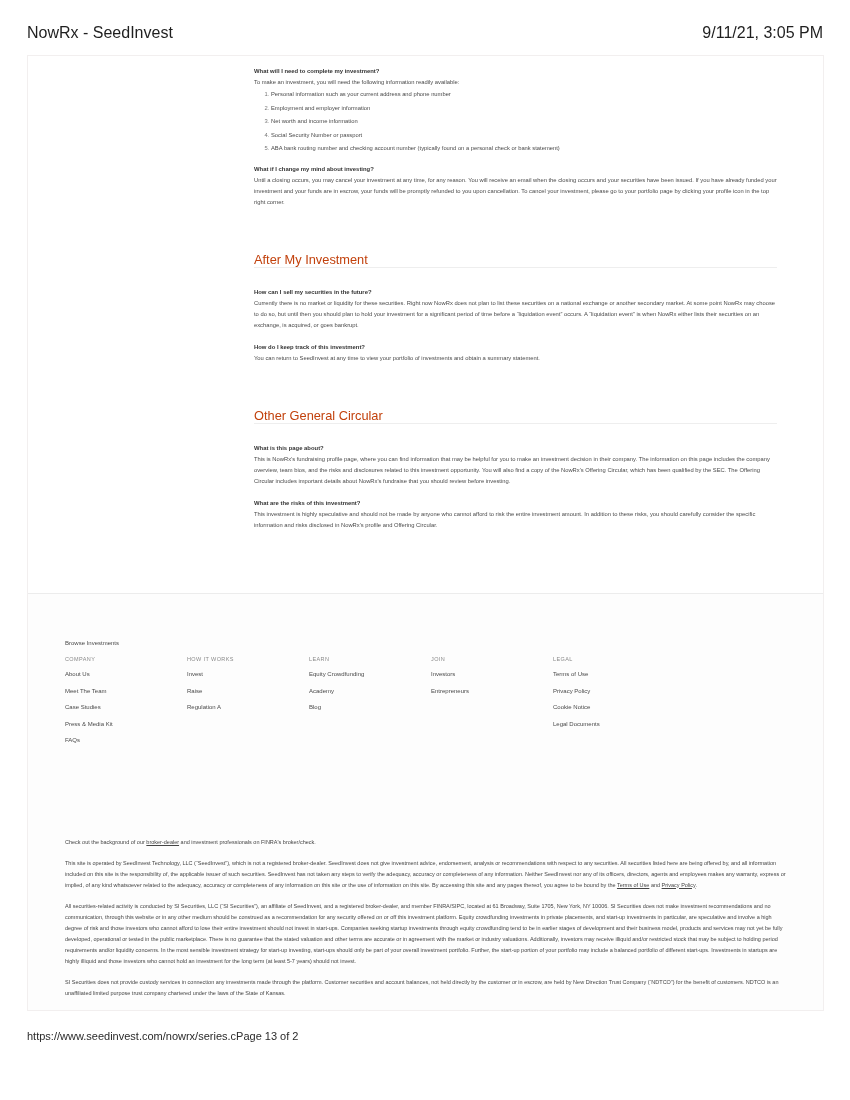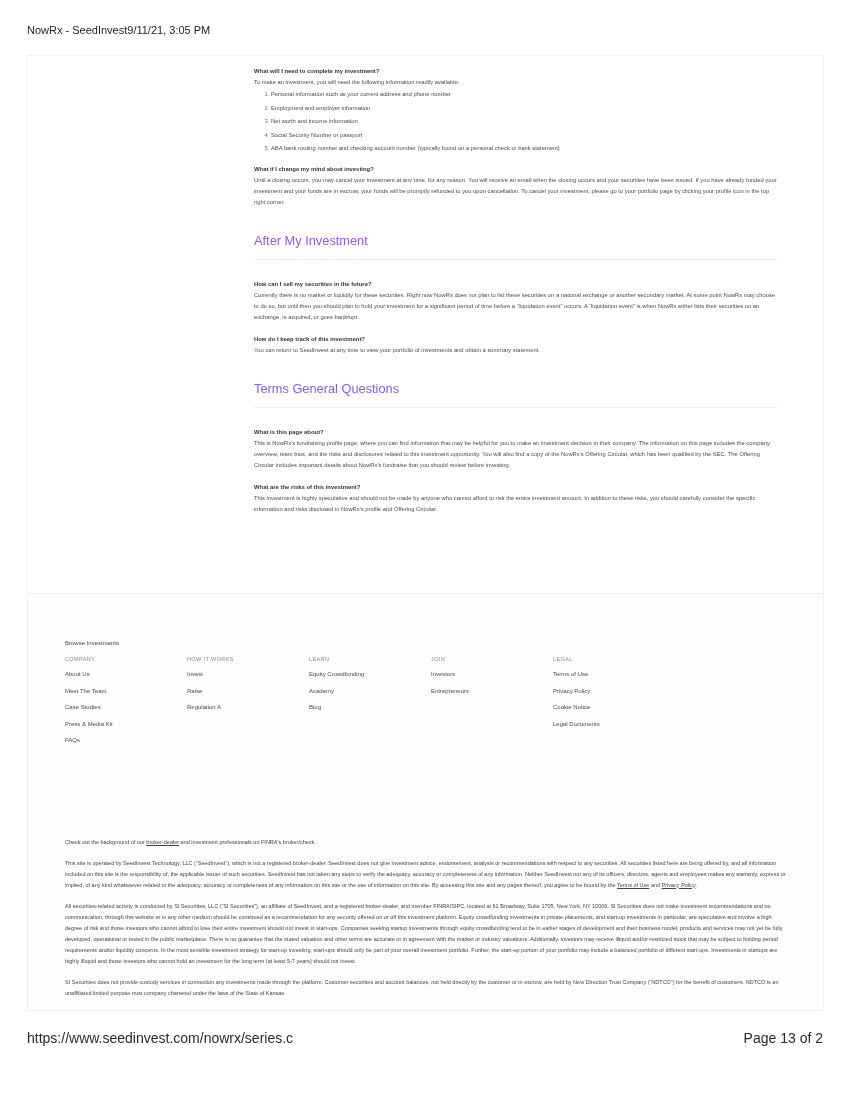--- a/index.html
+++ b/index.html
@@ -1,34 +1,34 @@
 <!DOCTYPE html>
 <html><head>
 <meta charset="utf-8">
 <style>
   * { margin:0; padding:0; box-sizing:border-box; }
   html,body { width:850px; height:1100px; background:#ffffff; font-family:"Liberation Sans","DejaVu Sans",sans-serif; }
   body { position:relative; overflow:hidden; }
 
   
-  .print-header { position:absolute; top:24px; left:27px; right:27px; display:flex; justify-content:flex-start; font-size:11px; color:#1f1f1f; }
-  .print-footer { position:absolute; top:1030px; left:27px; right:27px; display:flex; justify-content:space-between; font-size:14px; color:#2a2a2a; }
+  .print-header { position:absolute; top:24px; left:27px; right:27px; display:flex; justify-content:space-between; font-size:16px; color:#1f1f1f; }
+  .print-footer { position:absolute; top:1030px; left:27px; right:27px; display:flex; font-size:11px; color:#2a2a2a; }
 
   
   .page-card { position:absolute; left:27px; top:55px; width:797px; height:956px; background:#ffffff; border:1px solid #f2efef; }
 
   
   .content { position:absolute; left:226px; top:10px; width:523px; color:#4a4a4a; }
   .q { font-size:5.9px; font-weight:700; color:#333333; line-height:11px; }
   .a { font-size:5.8px; color:#4a4a4a; line-height:11px; }
   .faq-list { margin-top:2px; padding-left:17px; }
   .faq-list li { font-size:5.8px; color:#4a4a4a; line-height:9px; margin-bottom:4.5px; }
   .faq-list li::marker { color:#777777; font-size:5.8px; }
   .qa-gap { margin-top:11px; }
-  .section-title { margin-top:26px; font-size:12.8px; font-weight:400; color:#8b5cf6; line-height:14px; padding-bottom:11px; border-bottom:1px solid #eeeeee; }
+  .section-title { margin-top:45px; font-size:12.8px; font-weight:400; color:#c2410c; line-height:14px; border-bottom:1px solid #eeeeee; }
   .after-rule-gap { margin-top:19px; }
 
   
   .site-footer { position:absolute; left:0; right:0; top:537px; bottom:0; background:#fdfdfd; border-top:1px solid #ececec; padding:46px 36px 0 37px; }
   .browse-link { font-size:6px; color:#4a4a4a; margin-bottom:10px; cursor:pointer; }
   .footer-nav { display:flex; }
   .footer-col { width:122px; }
   .footer-col-header { font-size:5.5px; letter-spacing:0.4px; color:#8a8a8a; margin-bottom:8px; }
   .footer-link { font-size:6px; color:#4a4a4a; line-height:9px; margin-bottom:7.5px; cursor:pointer; }
   .legal { margin-top:84px; }
@@ -69,21 +69,21 @@
     <div class="after-rule-gap">
       <div class="q">How can I sell my securities in the future?</div>
       <div class="a">Currently there is no market or liquidity for these securities. Right now NowRx does not plan to list these securities on a national exchange or another secondary market. At some point NowRx may choose to do so, but until then you should plan to hold your investment for a significant period of time before a “liquidation event” occurs. A “liquidation event” is when NowRx either lists their securities on an exchange, is acquired, or goes bankrupt.</div>
     </div>
 
     <div class="qa-gap">
       <div class="q">How do I keep track of this investment?</div>
       <div class="a">You can return to SeedInvest at any time to view your portfolio of investments and obtain a summary statement.</div>
     </div>
 
-    <div class="section-title">Terms General Questions</div>
+    <div class="section-title">Other General Circular</div>
 
     <div class="after-rule-gap">
       <div class="q">What is this page about?</div>
       <div class="a">This is NowRx's fundraising profile page, where you can find information that may be helpful for you to make an investment decision in their company. The information on this page includes the company overview, team bios, and the risks and disclosures related to this investment opportunity. You will also find a copy of the NowRx's Offering Circular, which has been qualified by the SEC. The Offering Circular includes important details about NowRx's fundraise that you should review before investing.</div>
     </div>
 
     <div class="qa-gap">
       <div class="q">What are the risks of this investment?</div>
       <div class="a">This investment is highly speculative and should not be made by anyone who cannot afford to risk the entire investment amount. In addition to these risks, you should carefully consider the specific information and risks disclosed in NowRx's profile and Offering Circular.</div>
     </div>

